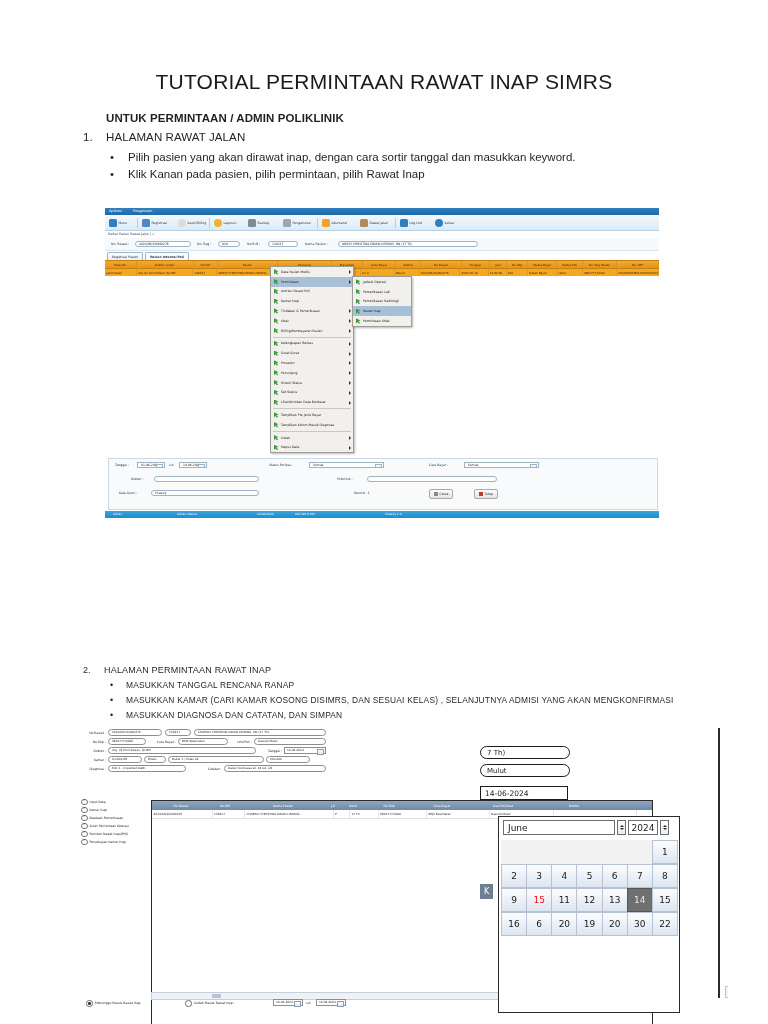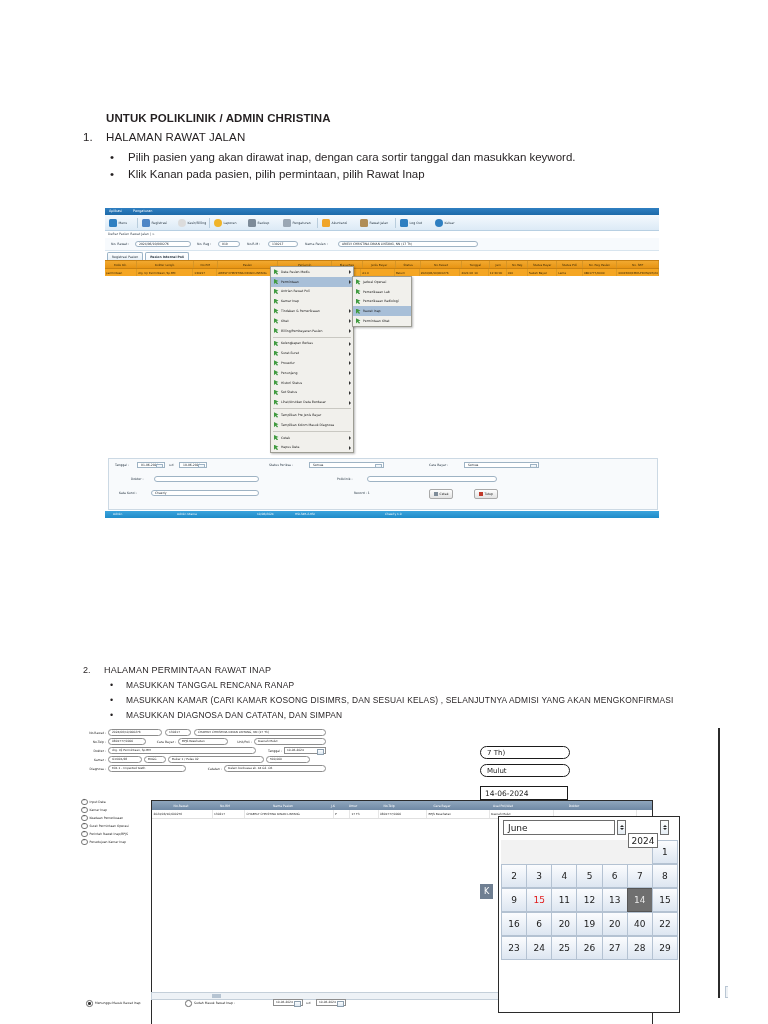--- a/index.html
+++ b/index.html
@@ -255,21 +255,22 @@
     position:absolute;left:645px;top:258px;width:44px;height:10px;
     background:#eef2f6;border:1px solid #b9c6d3;
   }
   .vrule{position:absolute;left:638px;top:0;width:1.5px;height:270px;background:#2b2b2b;}
 </style>
 </head>
 <body>
 
 <div class="doc">
 
-  <div class="subhead">UNTUK POLIKLINIK / ADMIN CHRISTINA</div>
+  <div class="title">TUTORIAL PERMINTAAN RAWAT INAP SIMRS</div>
+  <div class="subhead">UNTUK PERMINTAAN / ADMIN POLIKLINIK</div>
 
   <div class="sec1-num">1.</div>
   <div class="sec1-txt">HALAMAN RAWAT JALAN</div>
 
   <div class="bul" style="left:110px;top:151px;">
     <span class="dot">•</span>
     <span class="tx">Pilih pasien yang akan dirawat inap, dengan cara sortir tanggal dan masukkan keyword.</span>
   </div>
   <div class="bul" style="left:110px;top:168px;">
     <span class="dot">•</span>
@@ -666,21 +667,21 @@
     <div class="vrule"></div>
     <div class="mini-scroll"></div>
 
     <div class="cal">
       <div class="cal-hd">
         <div class="cal-mon">June</div>
         <div class="spin" style="left:118px;top:3px;">
             <i class="up"></i>
             <i class="dn"></i>
           </div>
-        <div class="cal-yr" style="left:129px;top:16px;">2024</div>
+        <div class="cal-yr" style="left:129px;top:3px;">2024</div>
         <div class="spin" style="left:161px;top:3px;">
             <i class="up"></i>
             <i class="dn"></i>
           </div>
       </div>
       <div class="cal-grid">
           <div class="cal-wk">
             <div class="cal-cell empty"></div>
             <div class="cal-cell empty"></div>
             <div class="cal-cell empty"></div>
@@ -706,28 +707,19 @@
             <div class="cal-cell">13</div>
             <div class="cal-cell sel">14</div>
             <div class="cal-cell">15</div>
           </div>
           <div class="cal-wk">
             <div class="cal-cell">16</div>
             <div class="cal-cell">6</div>
             <div class="cal-cell">20</div>
             <div class="cal-cell">19</div>
             <div class="cal-cell">20</div>
-            <div class="cal-cell">40</div>
+            <div class="cal-cell">30</div>
             <div class="cal-cell">22</div>
           </div>
-          <div class="cal-wk">
-            <div class="cal-cell">23</div>
-            <div class="cal-cell">24</div>
-            <div class="cal-cell">25</div>
-            <div class="cal-cell">26</div>
-            <div class="cal-cell">27</div>
-            <div class="cal-cell">28</div>
-            <div class="cal-cell">29</div>
-          </div>
         </div>
     </div>
   </div>
 </div>
 
 </body></html>

